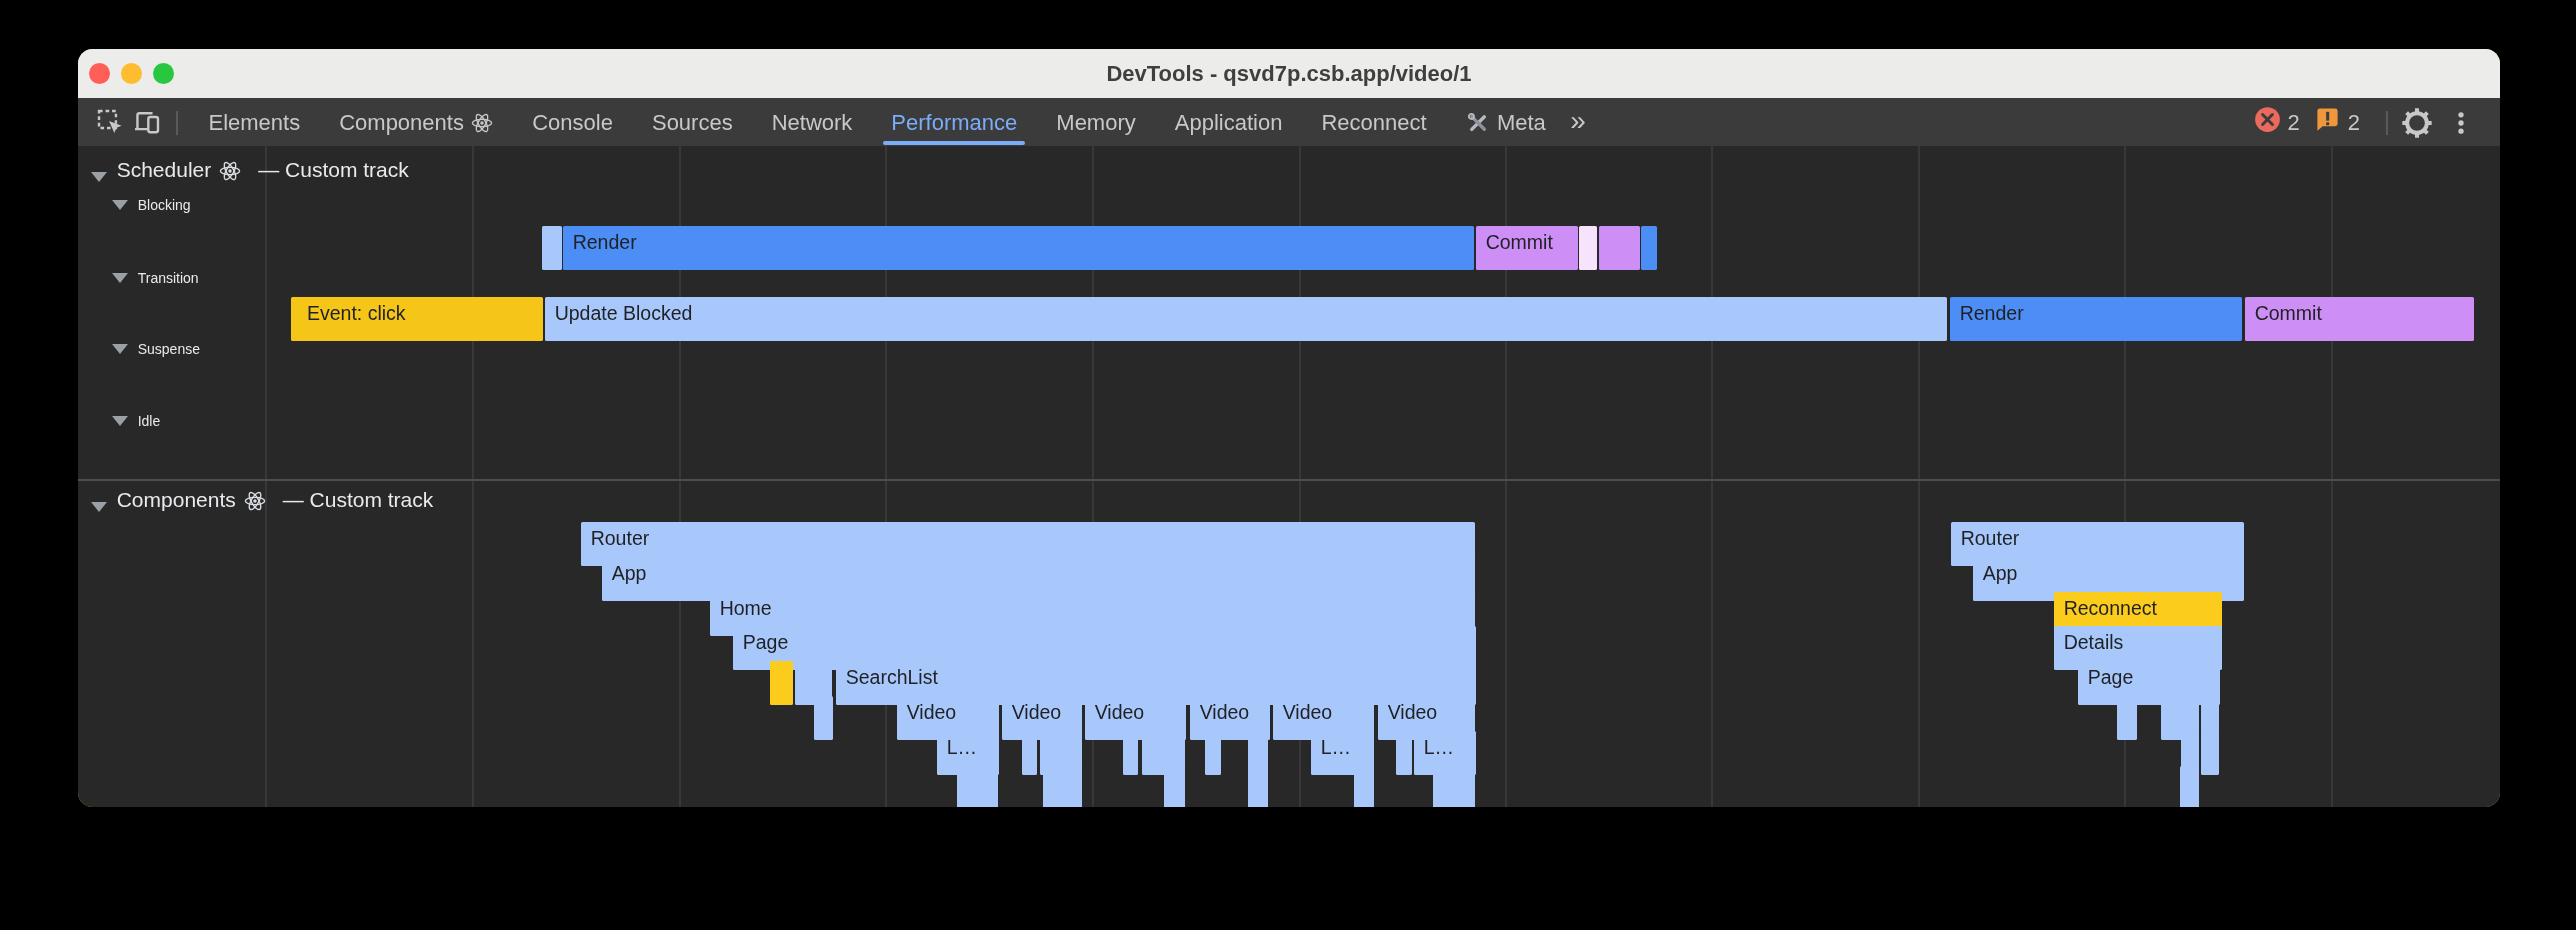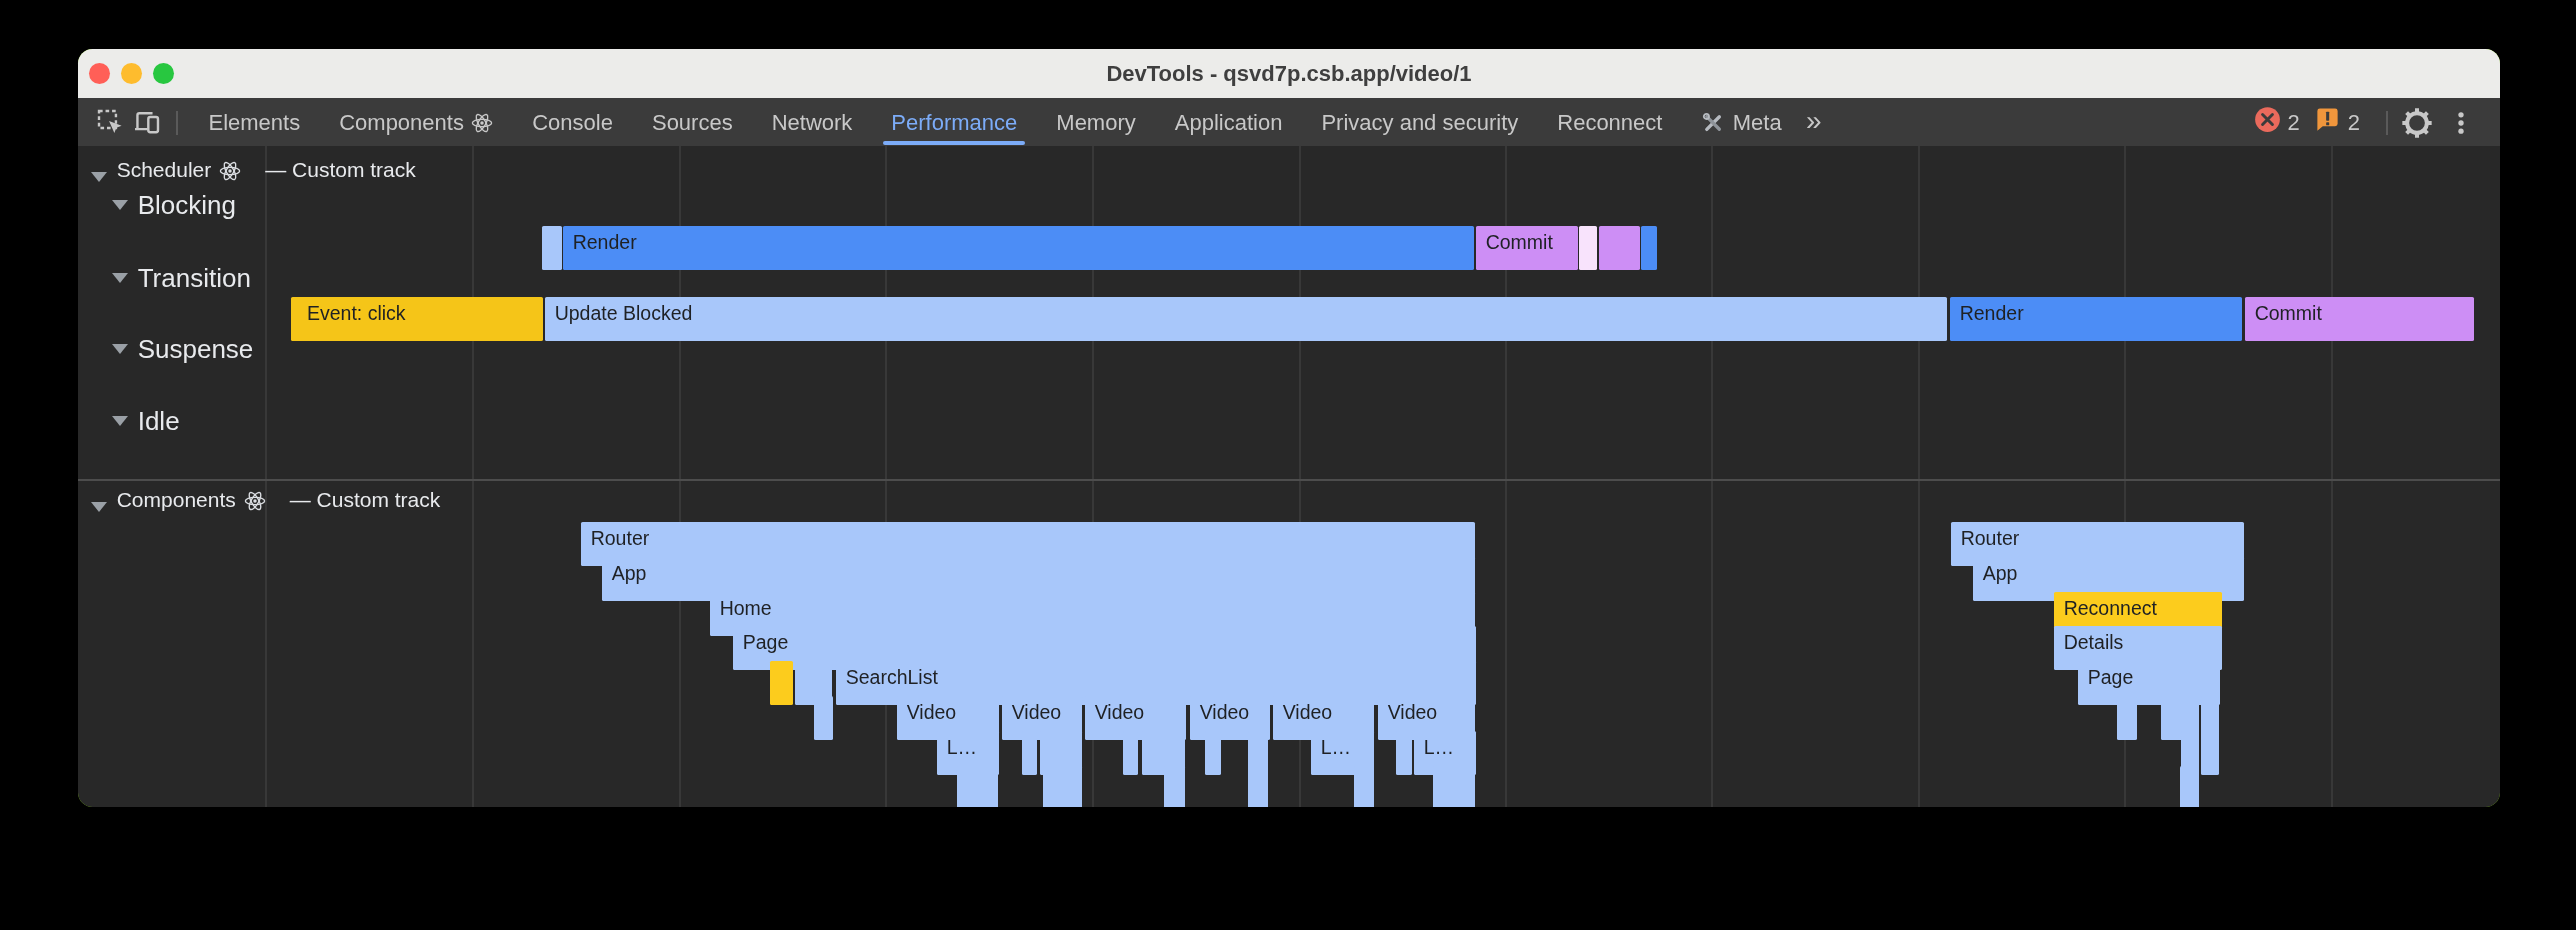--- a/index.html
+++ b/index.html
@@ -34,24 +34,24 @@
   .tb-right{margin-left:auto;display:flex;align-items:center;height:100%;padding-right:21px;}
   .badge{display:flex;align-items:center;margin-right:14.6px;}
   .badge .cnt{margin-left:6.5px;font-size:22px;color:#c8c8c8;}
   
   .content{position:absolute;left:0;top:97px;width:100%;height:661px;background:#282828;overflow:hidden;}
   .gridline{position:absolute;top:0;bottom:0;width:1.6px;background:#383838;}
   .hdivider{position:absolute;left:0;width:100%;height:1.6px;background:#4d4d4d;}
   .trackheader{position:absolute;height:28px;display:flex;align-items:flex-end;color:#e8eaed;
                font-size:21px;white-space:nowrap;}
   .lane{position:absolute;height:28px;display:flex;align-items:center;color:#e8eaed;
-        font-size:26px;white-space:nowrap;}
+        font-size:14px;white-space:nowrap;}
   .tri{width:0;height:0;border-left:8px solid transparent;border-right:8px solid transparent;
        border-top:10.6px solid #9aa0a6;margin-right:9.7px;flex:0 0 auto;}
-  .trackheader .dash{margin-left:24px;}
+  .trackheader .dash{margin-left:17px;}
   .trackheader .aticon{margin-left:8px;display:inline-flex;}
   .bar{position:absolute;height:44px;border-radius:1.6px;box-sizing:border-box;overflow:hidden;
        font-size:19.5px;line-height:32px;color:#1f2124;padding-left:9.7px;white-space:nowrap;}
 </style>
 </head>
 <body>
 
 <div class="page">
   <div class="window">
 
@@ -107,23 +107,20 @@
             <span>Network</span>
           </div>
           <div class="tab active">
             <span>Performance</span>
           </div>
           <div class="tab">
             <span>Memory</span>
           </div>
           <div class="tab">
             <span>Application</span>
-          </div>
-          <div class="tab">
-            <span>Privacy and security</span>
           </div>
           <div class="tab">
             <span>Reconnect</span>
           </div>
           <div class="tab">
             <span class="toolicon">
               <svg width="24" height="24" viewBox="0 0 24 24">
   <rect x="10.4" y="1.5" width="3.4" height="21" rx="1.6" transform="rotate(45 12 12)" fill="#b6bac0"></rect>
   <rect x="10.4" y="1.5" width="3.4" height="21" rx="1.6" transform="rotate(-45 12 12)" fill="#8f949a"></rect>
   <circle cx="5.4" cy="5.4" r="2.6" fill="none" stroke="#b6bac0" stroke-width="1.8"></circle>

